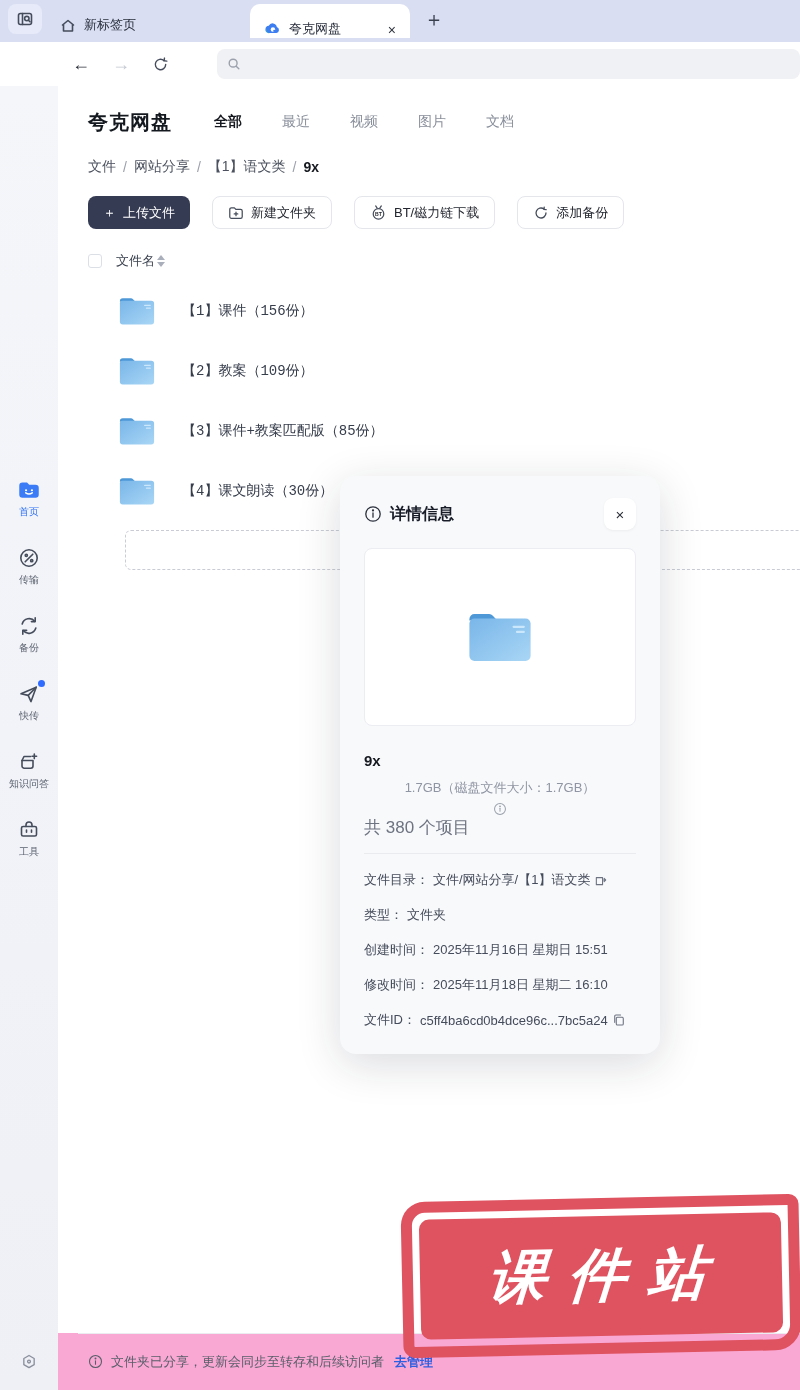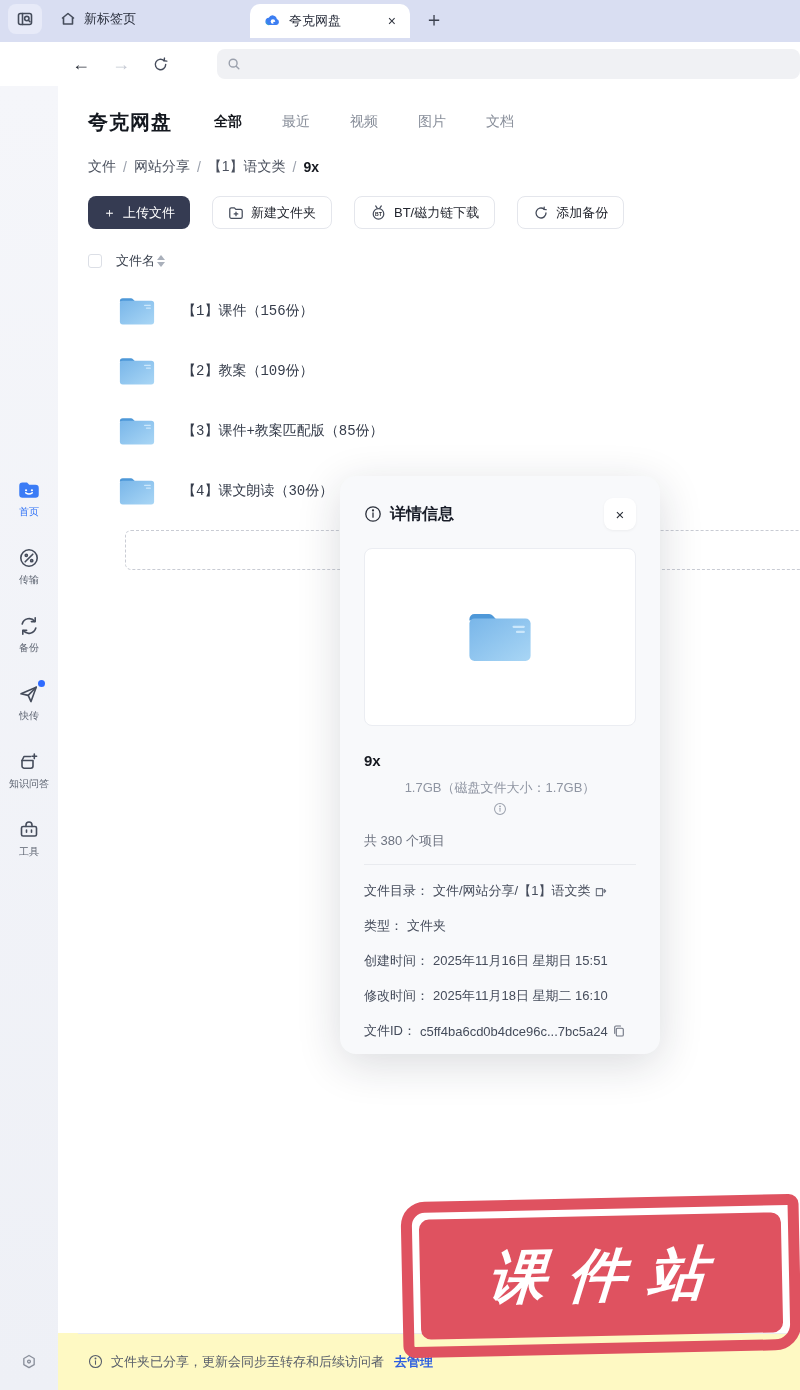--- a/index.html
+++ b/index.html
@@ -5,21 +5,21 @@
   * { margin:0; padding:0; box-sizing:border-box; }
   html,body { width:800px; height:1390px; overflow:hidden; }
   body { font-family:"Liberation Sans","DejaVu Sans",sans-serif; background:#fff; color:#1b202b; }
   .root { position:relative; width:800px; height:1390px; overflow:hidden; }
 
   
   .tabbar { height:42px; background:#d9def2; display:flex; align-items:flex-end; padding-left:8px; }
   .tabbar-inner { display:flex; align-items:center; height:42px; width:100%; }
   .win-btn { width:34px; height:30px; margin:0 4px 5px 0; border-radius:8px; background:#e7eaf8;
              display:flex; align-items:center; justify-content:center; }
-  .tab { display:flex; align-items:center; gap:8px; height:34px; padding:0 14px; border-radius:10px 10px 0 0;
+  .tab { display:flex; align-items:flex-end; gap:8px; height:34px; padding:0 14px; border-radius:10px 10px 0 0;
          font-size:13px; color:#2a2f3d; }
   .tab.inactive { height:30px; margin-bottom:5px; border-radius:8px; background:transparent; width:150px; }
   .tab.active { background:#fff; width:160px; margin-left:54px; position:relative; }
   .tab .tab-label { flex:1; white-space:nowrap; overflow:hidden; }
   .tab-close { font-size:14px; color:#30343f; cursor:pointer; }
   .new-tab { font-size:20px; color:#3a3f4d; margin-left:14px; margin-bottom:4px; font-weight:300; }
 
   .toolbar { height:44px; background:#fff; display:flex; align-items:center; padding-left:72px; }
   .nav-ic { font-size:18px; margin-right:22px; color:#2c313c; }
   .nav-ic.disabled { color:#c5c9d3; }
@@ -75,27 +75,27 @@
   .panel { position:absolute; left:282px; top:390px; width:320px; height:578px; background:#f8f9fb;
            border-radius:16px; box-shadow:0 10px 44px rgba(25,31,50,.16); padding:22px 24px; z-index:4; }
   .panel-head { display:flex; align-items:center; }
   .panel-title { font-size:16px; font-weight:bold; color:#191d28; margin-left:8px; flex:1; }
   .panel-close { width:32px; height:32px; border-radius:9px; background:#fff; display:flex; align-items:center;
                  justify-content:center; font-size:15px; color:#2b3039; cursor:pointer; box-shadow:0 1px 3px rgba(0,0,0,.05); }
   .preview-card { margin-top:18px; height:178px; background:#fff; border:1px solid #ebedf2; border-radius:8px;
                   display:flex; align-items:center; justify-content:center; }
   .panel-name { margin-top:26px; font-size:15px; font-weight:bold; color:#15181f; }
   .panel-size { margin-top:10px; font-size:13px; color:#8f95a2; display:flex; align-items:center; gap:5px;flex-direction:column; }
-  .panel-items { margin-top:16px; font-size:13px; color:#6d7380; }
+  .panel-items { margin-top:0; font-size:17px; color:#6d7380; }
   .panel-divider { margin:14px 0 4px; border-top:1px solid #e9ebef; }
   .field { margin-top:17px; font-size:13px; color:#454c5b; display:flex; align-items:center; gap:4px; white-space:nowrap; }
   .field .fv { color:#454c5b; }
 
   
-  .footer { position:absolute; left:0; right:0; bottom:0; height:57px; background:#fef9c3; z-index:2;
+  .footer { position:absolute; left:0; right:0; bottom:0; height:57px; background:#f9a8d4; z-index:2;
             display:flex; align-items:center; padding-left:30px; gap:8px; font-size:13px; color:#585e6a; }
   .footer::before { content:""; position:absolute; top:0; left:20px; right:0; border-top:1px solid #ebecef; }
   .footer-link { color:#2d5fe0; font-weight:bold; cursor:pointer; margin-left:2px; }
 
   
   .stamp { position:absolute; right:0px; top:1112px; width:398px; height:156px; z-index:5;
            transform:rotate(-1.2deg); display:flex; align-items:center; justify-content:center;
            border:11px solid #df5260; border-radius:24px 10px 26px 12px; padding:7px; }
   .stamp-inner { width:100%; height:100%; background:#df5260; border-radius:10px; display:flex;
                  align-items:center; justify-content:center; }

